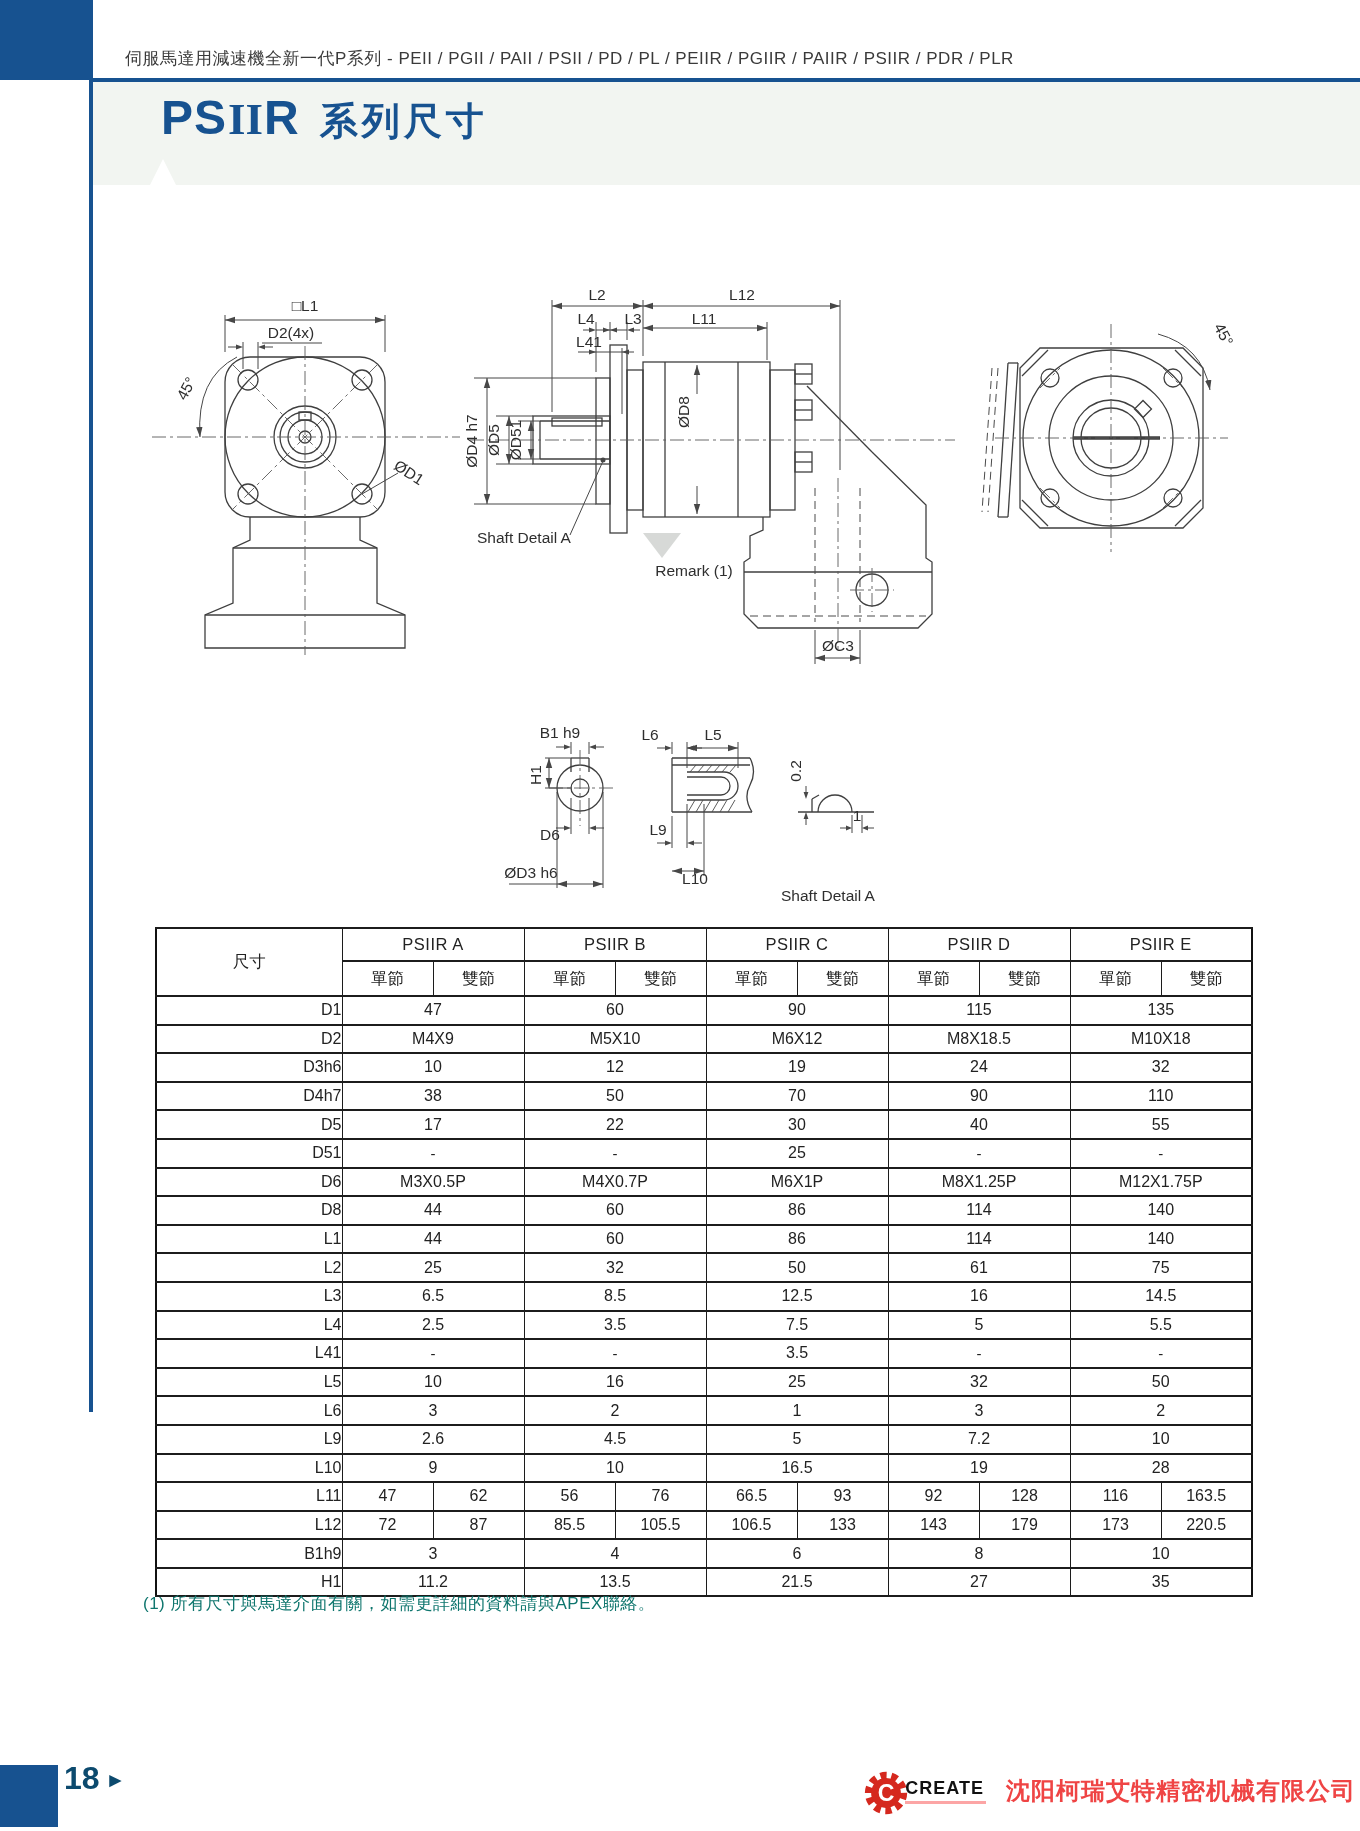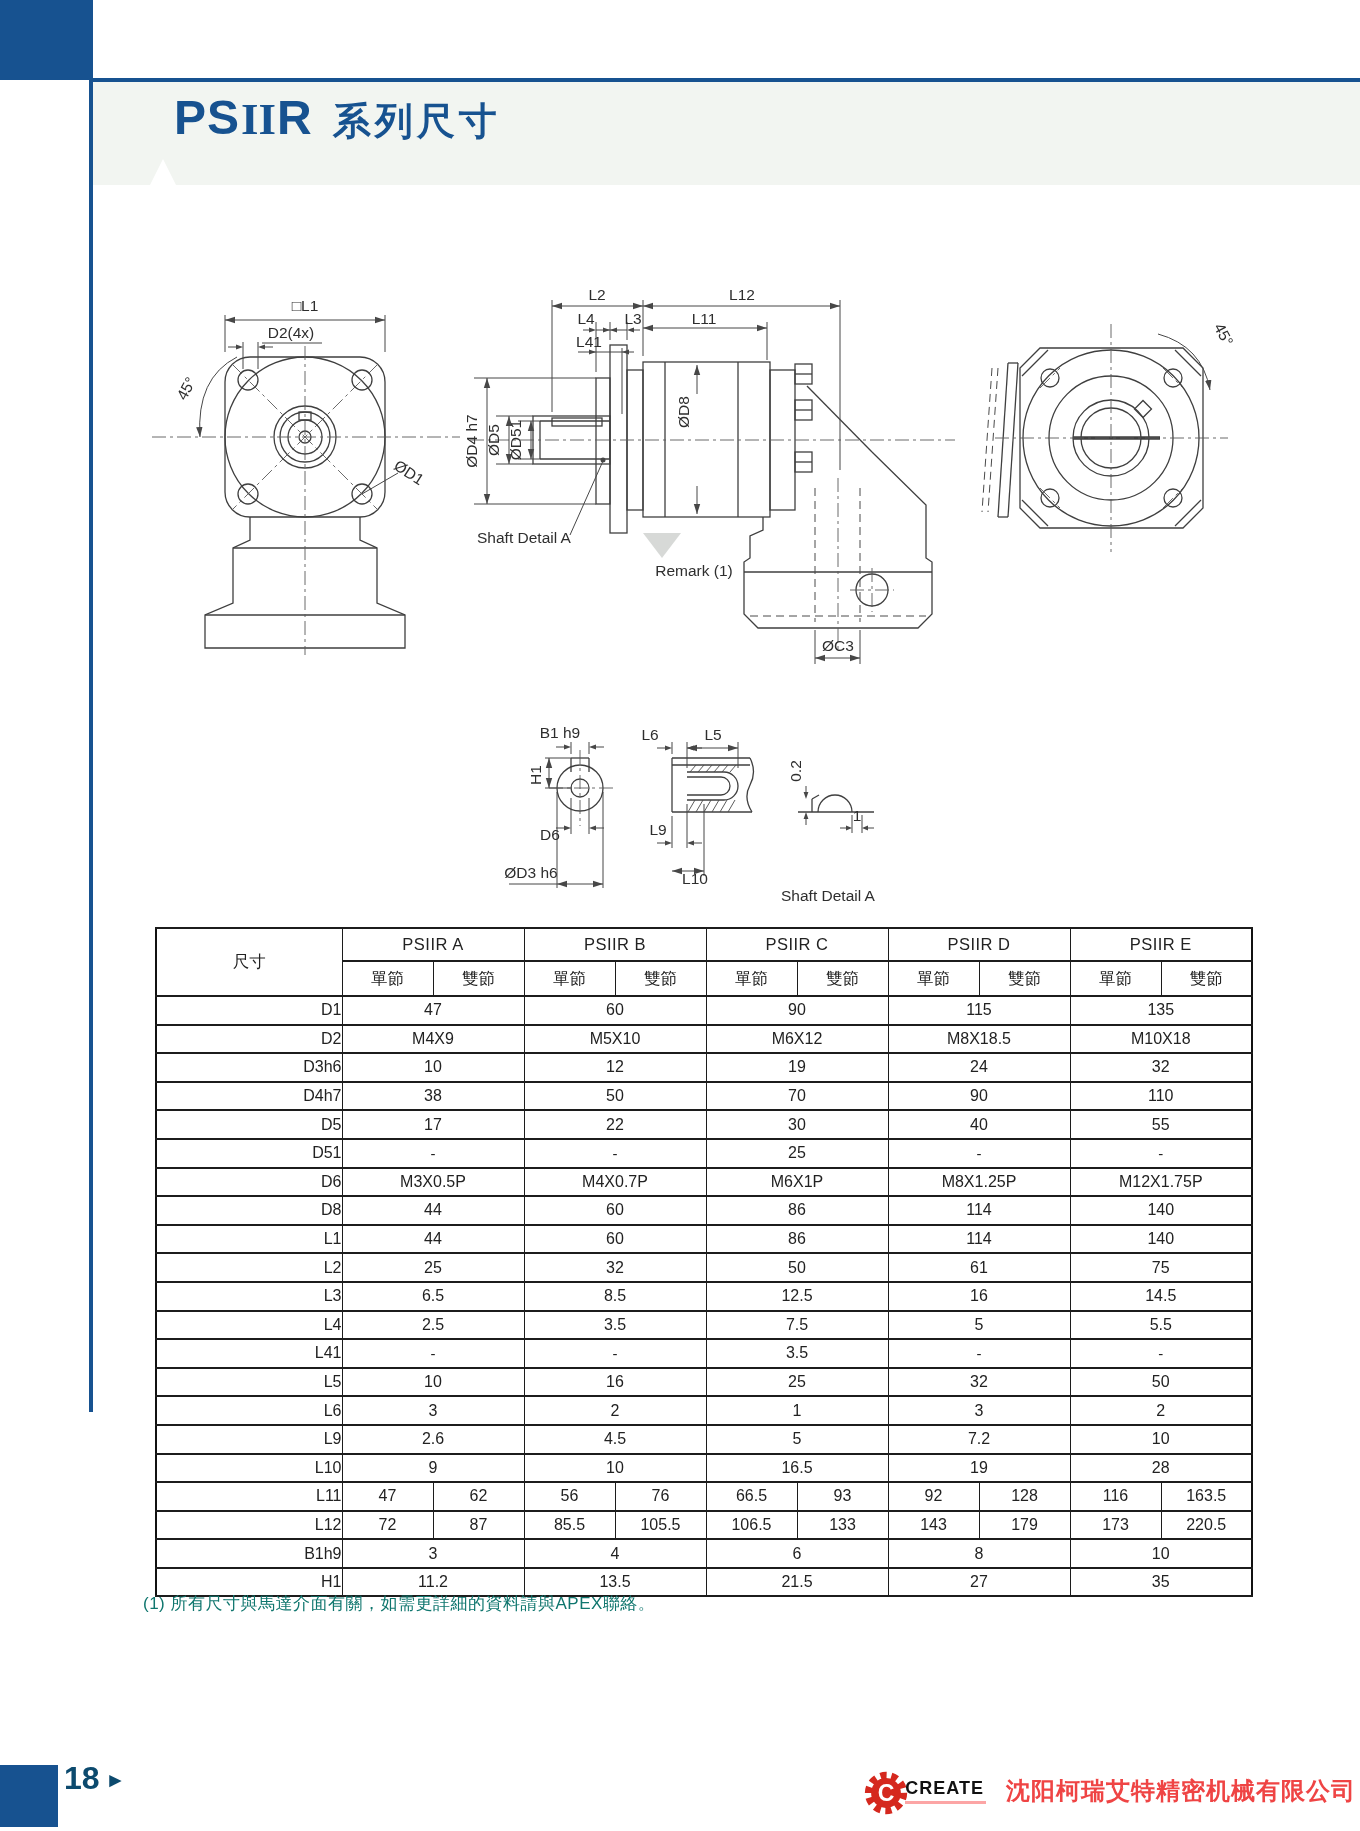--- a/index.html
+++ b/index.html
@@ -4,21 +4,21 @@
 <style>
   html,body{margin:0;padding:0;background:#fff;}
   body{width:1360px;height:1831px;position:relative;font-family:"Liberation Sans",sans-serif;color:#222;overflow:hidden;}
   .page{position:absolute;inset:0;background:#fff;}
   .corner-block{position:absolute;left:0;top:0;width:93px;height:80px;background:#175290;}
   .vrule{position:absolute;left:89px;top:0;width:4px;height:1412px;background:#175290;}
   .top-series{position:absolute;left:125px;top:47px;font-size:17px;letter-spacing:.5px;color:#3a3a3a;white-space:nowrap;}
   .hrule{position:absolute;left:93px;top:78px;right:0;height:4px;background:#175290;}
   .title-band{position:absolute;left:93px;top:82px;right:0;height:103px;background:#f2f5f1;}
   .title-tail{position:absolute;left:57px;bottom:0;width:0;height:0;border-left:13px solid transparent;border-right:13px solid transparent;border-bottom:26px solid #fff;}
-  .title{position:absolute;left:81px;top:8px;margin:0;color:#175290;display:flex;align-items:baseline;white-space:nowrap;}
+  .title{position:absolute;left:68px;top:8px;margin:0;color:#175290;display:flex;align-items:baseline;white-space:nowrap;}
   .t-brand{font-size:48px;font-weight:800;letter-spacing:1px;}
   .t-roman{font-family:"Liberation Serif",serif;font-size:45px;font-weight:700;margin:0 1px;}
   .t-rest{font-size:38px;font-weight:700;margin-left:20px;letter-spacing:4px;}
   #drawings{position:absolute;left:0;top:0;}
   .ln{fill:none;stroke:#3f3f3f;stroke-width:1.3;}
   .lnthin{fill:none;stroke:#4a4a4a;stroke-width:0.9;}
   .cl{fill:none;stroke:#5a5a5a;stroke-width:0.9;stroke-dasharray:14 4 3 4;}
   .hid{fill:none;stroke:#4a4a4a;stroke-width:1;stroke-dasharray:8 5;}
   .dim{fill:none;stroke:#474747;stroke-width:1;}
   .arr{fill:#474747;stroke:none;}
@@ -44,20 +44,21 @@
   .create{font-size:18px;font-weight:800;letter-spacing:1px;color:#111;border-bottom:3px solid #fca5a5;padding:0 2px 2px 0;margin-right:10px;position:relative;left:-10px;}
   .company{font-size:24px;font-weight:700;color:#ef4444;letter-spacing:1px;white-space:nowrap;}
 </style>
 </head>
 <body>
 
 <div class="page">
 
   <div class="corner-block"></div>
   <div class="vrule"></div>
+  <div class="top-series">伺服馬達用減速機全新一代P系列 - PEII / PGII / PAII / PSII / PD / PL / PEIIR / PGIIR / PAIIR / PSIIR / PDR / PLR</div>
   <div class="hrule"></div>
 
   <div class="title-band">
     <div class="title-tail"></div>
     <h1 class="title">
         <span class="t-brand">PS</span>
         <span class="t-roman">II</span>
         <span class="t-brand">R</span>
         <span class="t-rest">系列尺寸</span>
       </h1>

